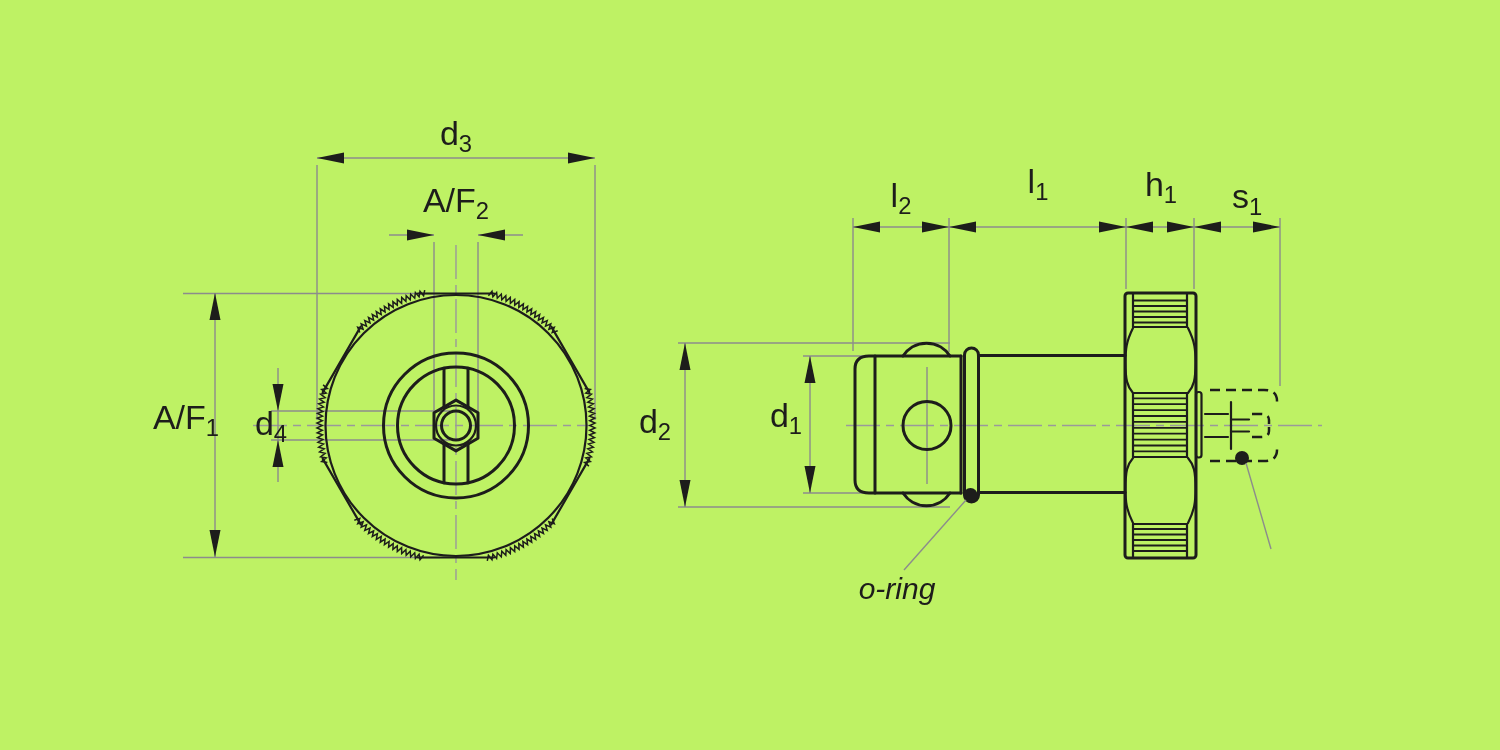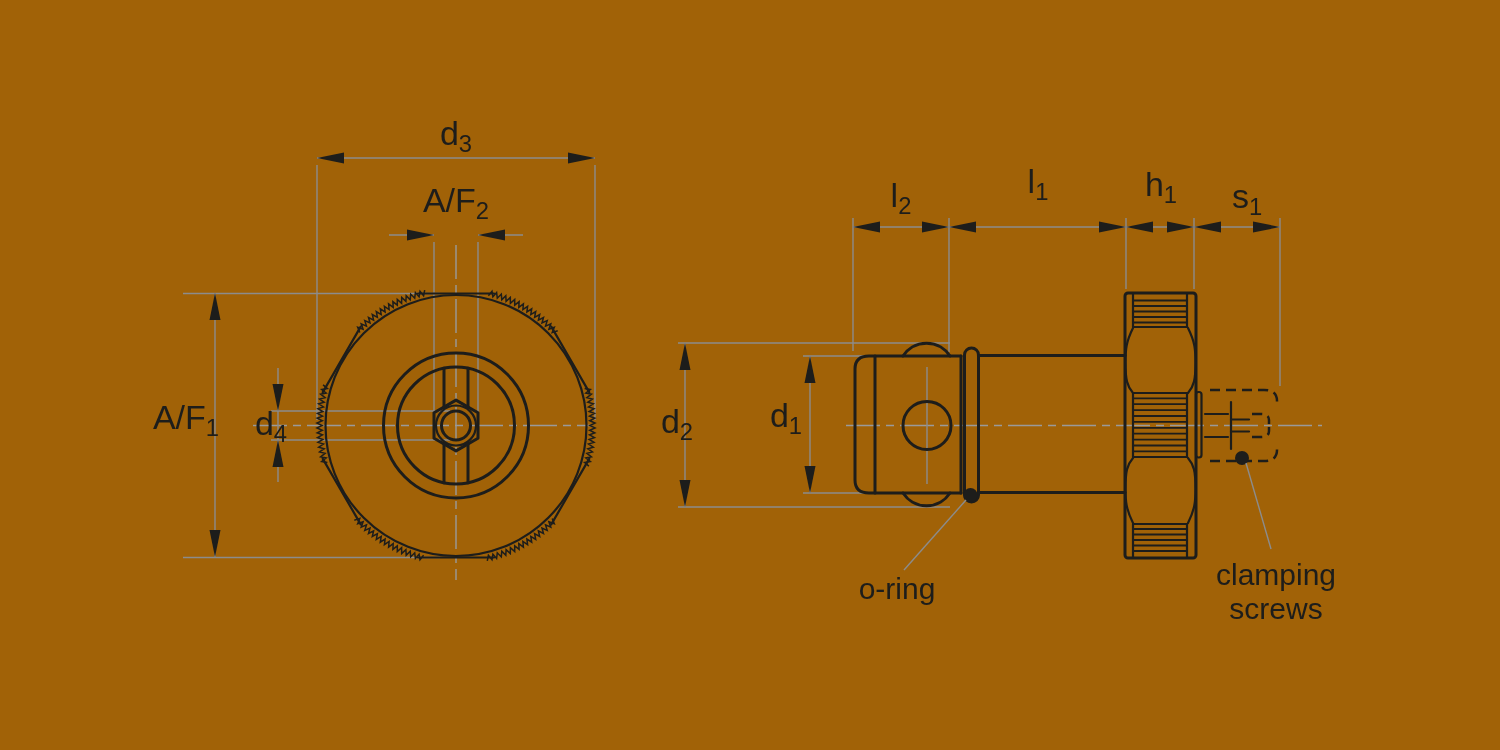--- a/index.html
+++ b/index.html
@@ -1,34 +1,34 @@
 <!DOCTYPE html>
 <html><head>
 <meta charset="utf-8">
 <style>
   html,body{margin:0;padding:0;background:#fff;}
-  #stage{position:relative;width:1500px;height:750px;background:#a16207;overflow:hidden;
+  #stage{position:relative;width:1500px;height:750px;background:#bef264;overflow:hidden;
          font-family:"Liberation Sans",sans-serif;color:#1d1d1b;}
   #drawing{position:absolute;left:0;top:0;}
   
   .s3{stroke:#1d1d1b;stroke-width:3;fill:none;stroke-linecap:round;stroke-linejoin:round;}
   .s2{stroke:#1d1d1b;stroke-width:2.2;fill:none;stroke-linecap:round;}
   .teeth{stroke:#1d1d1b;stroke-width:1.5;fill:none;}
   .thin{stroke:#8c8c8c;stroke-width:1.4;fill:none;}
   .cline{stroke:#9a9a9a;stroke-width:1.4;fill:none;stroke-dasharray:34 6 8 6;}
   .arrow{fill:#1d1d1b;stroke:none;}
   .hatchg line{stroke:#1d1d1b;stroke-width:1.8;}
   .dash{stroke:#1d1d1b;stroke-width:2.5;fill:none;stroke-dasharray:10 6;}
   .dot{fill:#1d1d1b;stroke:none;}
   
   .dim-label{position:absolute;transform:translate(-50%,-50%);font-size:34px;
              white-space:nowrap;line-height:1;}
   .dim-label .sub{font-size:0.7em;vertical-align:-0.28em;}
   .note-label{position:absolute;transform:translate(-50%,-50%);font-size:30px;
-              text-align:center;white-space:nowrap;line-height:34px;}
+              text-align:center;white-space:nowrap;line-height:34px;font-style:italic;}
 </style>
 </head>
 <body>
 
 <div id="stage">
 
 <svg id="drawing" width="1500" height="750" viewBox="0 0 1500 750">
 
   <g>
 
@@ -216,32 +216,28 @@
 </svg>
 
 <div class="dim-label" style="left:456px;top:136px"><span>d</span><span class="sub">3</span></div>
 
 <div class="dim-label" style="left:456px;top:203px"><span>A/F</span><span class="sub">2</span></div>
 
 <div class="dim-label" style="left:186px;top:420px"><span>A/F</span><span class="sub">1</span></div>
 
 <div class="dim-label" style="left:271px;top:426px"><span>d</span><span class="sub">4</span></div>
 
-<div class="dim-label" style="left:677px;top:424px"><span>d</span><span class="sub">2</span></div>
+<div class="dim-label" style="left:655px;top:424px"><span>d</span><span class="sub">2</span></div>
 
 <div class="dim-label" style="left:786px;top:418px"><span>d</span><span class="sub">1</span></div>
 
 <div class="dim-label" style="left:901px;top:198px"><span>l</span><span class="sub">2</span></div>
 
 <div class="dim-label" style="left:1038px;top:184px"><span>l</span><span class="sub">1</span></div>
 
 <div class="dim-label" style="left:1161px;top:187px"><span>h</span><span class="sub">1</span></div>
 
 <div class="dim-label" style="left:1247px;top:199px"><span>s</span><span class="sub">1</span></div>
 
 <div class="note-label" style="left:897px;top:589px">o-ring</div>
 
-<div class="note-label" style="left:1276px;top:592px">
-  <div>clamping</div>
-  <div>screws</div>
+
 </div>
 
-</div>
-
 </body></html>

